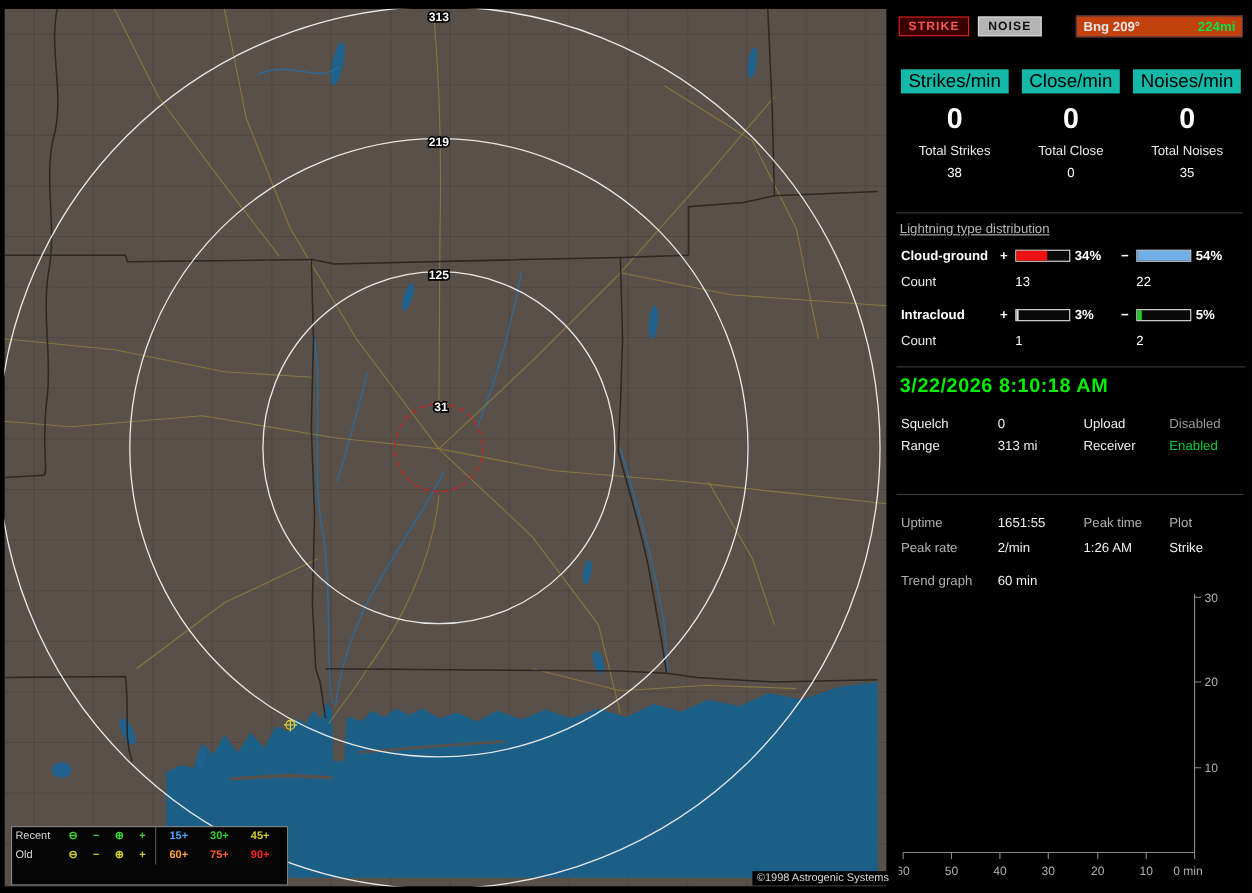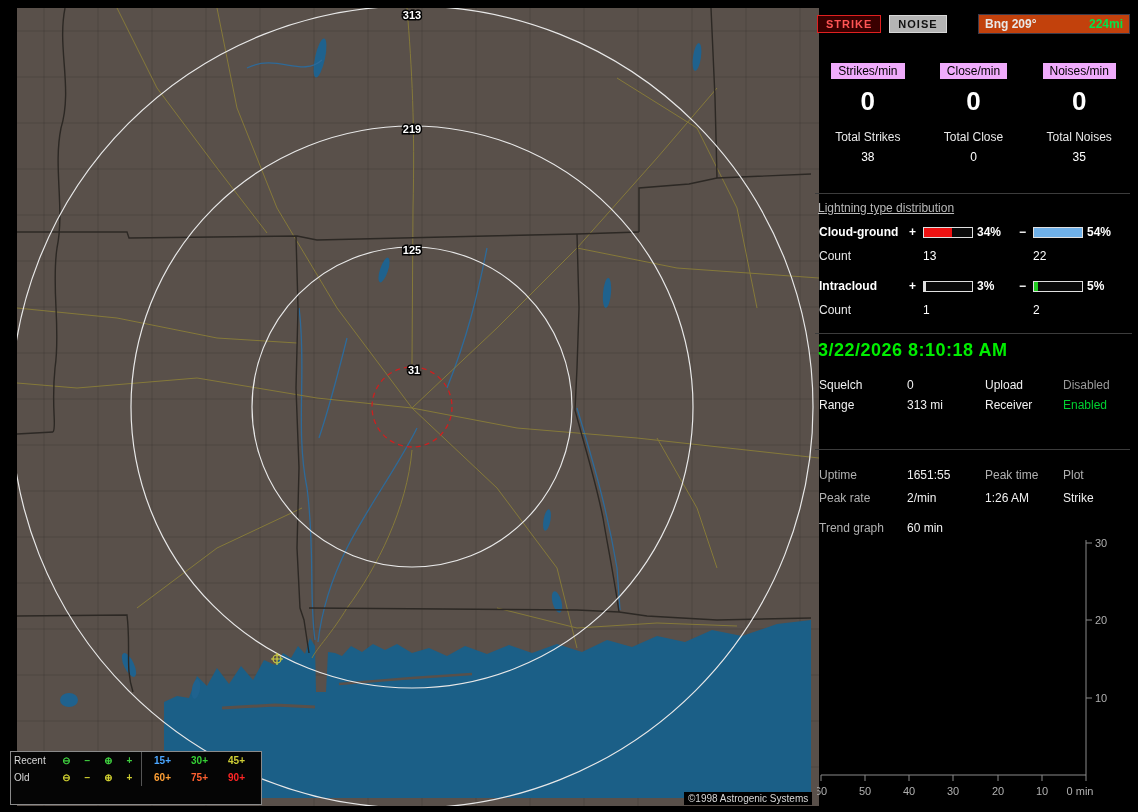--- a/index.html
+++ b/index.html
@@ -1,20 +1,20 @@
 <!DOCTYPE html>
 <html><head>
 <meta charset="utf-8">
 <style>
   html,body{margin:0;padding:0;background:#000;}
   body{width:1138px;height:812px;position:relative;overflow:hidden;
        font-family:"Liberation Sans",sans-serif;color:#e8e8e8;}
 
   
-  .map-wrap{position:absolute;left:17px;top:8px;width:802px;height:598px;}
+  .map-wrap{position:absolute;left:4px;top:8px;width:802px;height:598px;}
   .map-wrap svg{display:block;}
 
   .ring-label{font:bold 11px "Liberation Sans",sans-serif;fill:#ffffff;
               stroke:#000;stroke-width:3px;paint-order:stroke;text-anchor:middle;}
 
   
   .legend{position:absolute;left:10px;top:751px;width:252px;height:54px;
           background:#050505;border:1px solid #8a8a8a;font-size:10px;
           box-sizing:border-box;}
   .legend-row{display:flex;align-items:center;height:17px;line-height:17px;}
@@ -43,21 +43,21 @@
   .btn-noise{background:#b4b4b4;border:1px solid #d8d8d8;color:#111;
              font-weight:bold;font-size:11px;padding:2px 8px;letter-spacing:1px;}
   .spacer{flex:1;}
   .bng-box{width:138px;background:#c2410c;border:1px solid #3a3a4a;
            display:flex;justify-content:space-between;
            padding:2px 6px;font-weight:bold;}
   .bng-dist{color:#00e44a;}
 
   .rates{top:55px;display:flex;text-align:center;}
   .rate-col{flex:1;}
-  .rate-label{display:inline-block;background:#f0abfc;color:#000;font-size:12px;
+  .rate-label{display:inline-block;background:#14b8a6;color:#000;font-size:17px;
               padding:1px 7px;}
   .rate-value{font-size:26px;font-weight:bold;color:#fff;margin-top:7px;}
 
   .totals{top:122px;display:flex;text-align:center;}
   .total-col{flex:1;}
   .total-label{font-size:12px;color:#e8e8e8;}
   .total-value{font-size:12px;color:#fff;margin-top:6px;}
 
   .hr{position:absolute;left:0;right:2px;border-top:1px solid #3c3c3c;height:0;}
 

